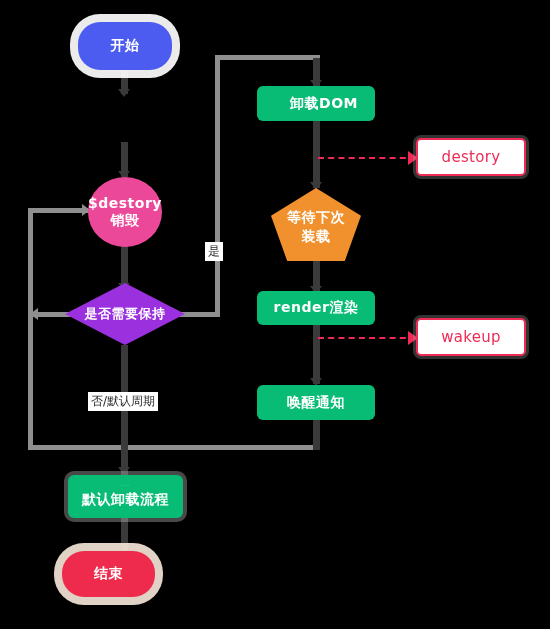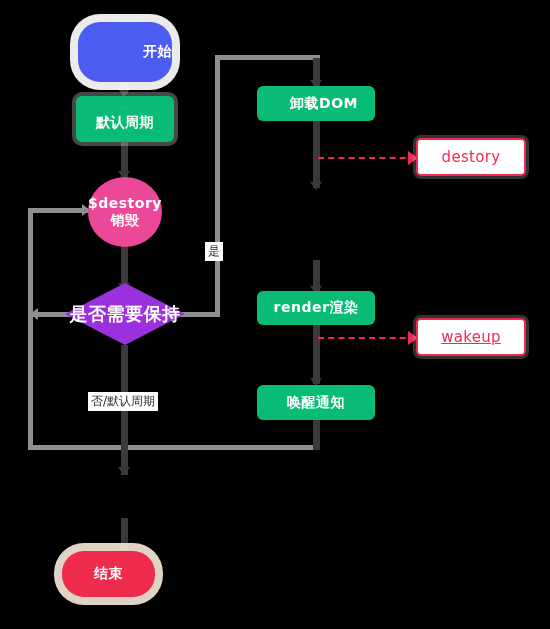--- a/index.html
+++ b/index.html
@@ -75,21 +75,21 @@
     background: #9b30de;
     clip-path: polygon(50% 0%, 100% 50%, 50% 100%, 0% 50%);
   }
   .diamond-label {
     position: absolute;
     inset: 0;
     display: flex;
     align-items: center;
     justify-content: center;
     color: #ffffff;
-    font-size: 18px;
+    font-size: 13px;
     font-weight: 700;
     letter-spacing: 0.5px;
   }
   .pentagon-wrap {
     position: absolute;
     z-index: 5;
   }
   .pentagon-shape {
     position: absolute;
     inset: 0;
@@ -237,62 +237,69 @@
   <div class="edge-gray" style="left:126px; top:445px; width:190px; height:5px;"></div>
 
   <div class="dashed-h" style="left:318px; top:157px; width:98px;"></div>
   <div class="edge" style="left:314px; top:150px; width:4px; height:15px;"></div>
   <div class="arrow-right-red" style="left:408px; top:151px;"></div>
 
   <div class="dashed-h" style="left:318px; top:337px; width:98px;"></div>
   <div class="edge" style="left:314px; top:330px; width:4px; height:15px;"></div>
   <div class="arrow-right-red" style="left:408px; top:331px;"></div>
 
-  <div class="node terminator start-node" style="left:78px; top:22px; width:94px; height:60px;align-items:flex-end;">
+  <div class="node terminator start-node" style="left:78px; top:22px; width:94px; height:48px;">
     <span>开始</span>
   </div>
 
-  <div class="node process" style="left:76px; top:96px; width:98px; height:46px;">
-    <span class="tiny">····</span>
-    <span>默认周期</span>
-  </div>
 
   <div class="node circle-node" style="left:88px; top:177px; width:74px; height:70px;">
     <span>$destory</span>
     <span>销毁</span>
   </div>
 
   <div class="diamond-wrap" style="left:65px; top:283px; width:120px; height:62px;">
     <div class="diamond-shape"></div>
     <div class="diamond-label">是否需要保持</div>
   </div>
 
+  <div class="node process" style="left:68px; top:475px; width:115px; height:43px;">
+    <span class="tiny">····</span>
+    <span>默认卸载流程</span>
+  </div>
 
   <div class="node terminator end-node" style="left:62px; top:551px; width:93px; height:46px;">
     <span>结束</span>
   </div>
 
   <div class="node process-plain" style="left:257px; top:86px; width:118px; height:35px;padding-left:16px;">
     <span>卸载DOM</span>
   </div>
 
+  <div class="pentagon-wrap" style="left:271px; top:188px; width:90px; height:73px;">
+    <div class="pentagon-shape"></div>
+    <div class="pentagon-label">
+      <span>等待下次</span>
+      <span>装载</span>
+    </div>
+  </div>
 
   <div class="node process-plain" style="left:257px; top:291px; width:118px; height:34px;">
     <span>render渲染</span>
   </div>
 
   <div class="node process-plain" style="left:257px; top:385px; width:118px; height:35px;">
     <span>唤醒通知</span>
   </div>
 
   <div class="callout" style="left:416px; top:138px; width:110px; height:38px;">
     <span>destory</span>
   </div>
 
-  <div class="callout" style="left:416px; top:318px; width:110px; height:38px;text-decoration:underline;">
+  <div class="callout" style="left:416px; top:318px; width:110px; height:38px;">
     <span>wakeup</span>
   </div>
 
   <div class="edge-label" style="left:205px; top:242px;">是</div>
 
   <div class="edge-label" style="left:88px; top:392px;">否/默认周期</div>
 
 </div>
 
 </body></html>

